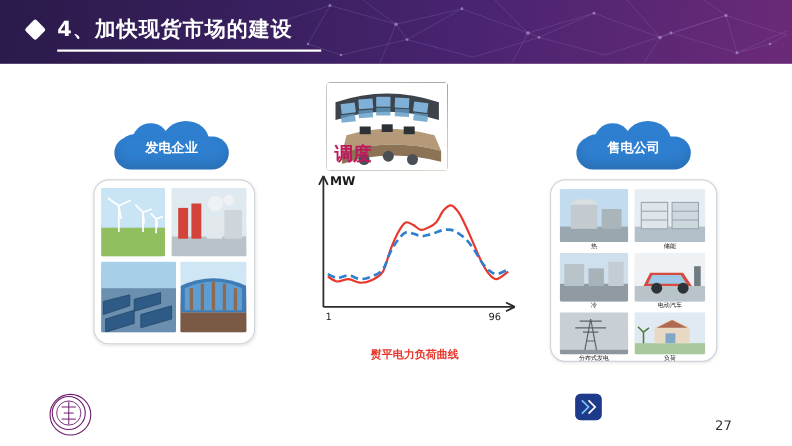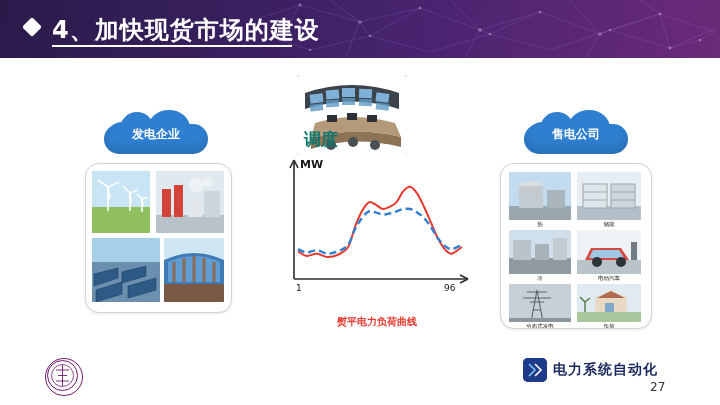--- a/index.html
+++ b/index.html
@@ -40,21 +40,21 @@
     left: 25px; top: 20px;
     width: 14px; height: 14px;
     background: #ffffff;
     transform: rotate(45deg);
     border-radius: 2px;
   }
   .header-title {
     position: absolute;
     left: 52px; top: 14px;
     color: #ffffff;
-    font-size: 24px;
+    font-size: 19px;
     font-weight: bold;
     letter-spacing: 1px;
   }
   .header-underline {
     position: absolute;
     left: 52px; top: 45px;
     width: 240px; height: 2px;
     background: #ffffff;
   }
 
@@ -163,21 +163,21 @@
     left: 297px; top: 75px;
     width: 110px; height: 80px;
     background: linear-gradient(160deg, #4a4f55 0%, #3a3f45 40%, #8a7f72 70%, #b9a68e 100%);
     border-radius: 3px;
     overflow: hidden;
   }
   .dispatch-label {
     position: absolute;
     left: 304px; top: 128px;
     font-size: 17px;
-    color: #0f766e;
+    color: #be185d;
     font-weight: bold;
   }
 
   
   #chart-area {
     position: absolute;
     left: 272px; top: 154px;
     width: 200px; height: 140px;
   }
   .chart-caption {
@@ -482,16 +482,15 @@
     </svg>
   </div>
 
   <div class="wechat-badge">
     <svg width="24" height="24" viewBox="0 0 24 24">
       <rect width="24" height="24" rx="5" fill="#1e3a8a"></rect>
       <path d="M6 6 L12 12 L6 18" stroke="#7fc3f0" stroke-width="1.6" fill="none"></path>
       <path d="M12 6 L18 12 L12 18" stroke="#ffffff" stroke-width="1.6" fill="none"></path>
     </svg>
   </div>
-  <div class="wechat-text">电力系统自动化</div>
 
   <div class="page-number">27</div>
 </div>
 
 </body></html>

